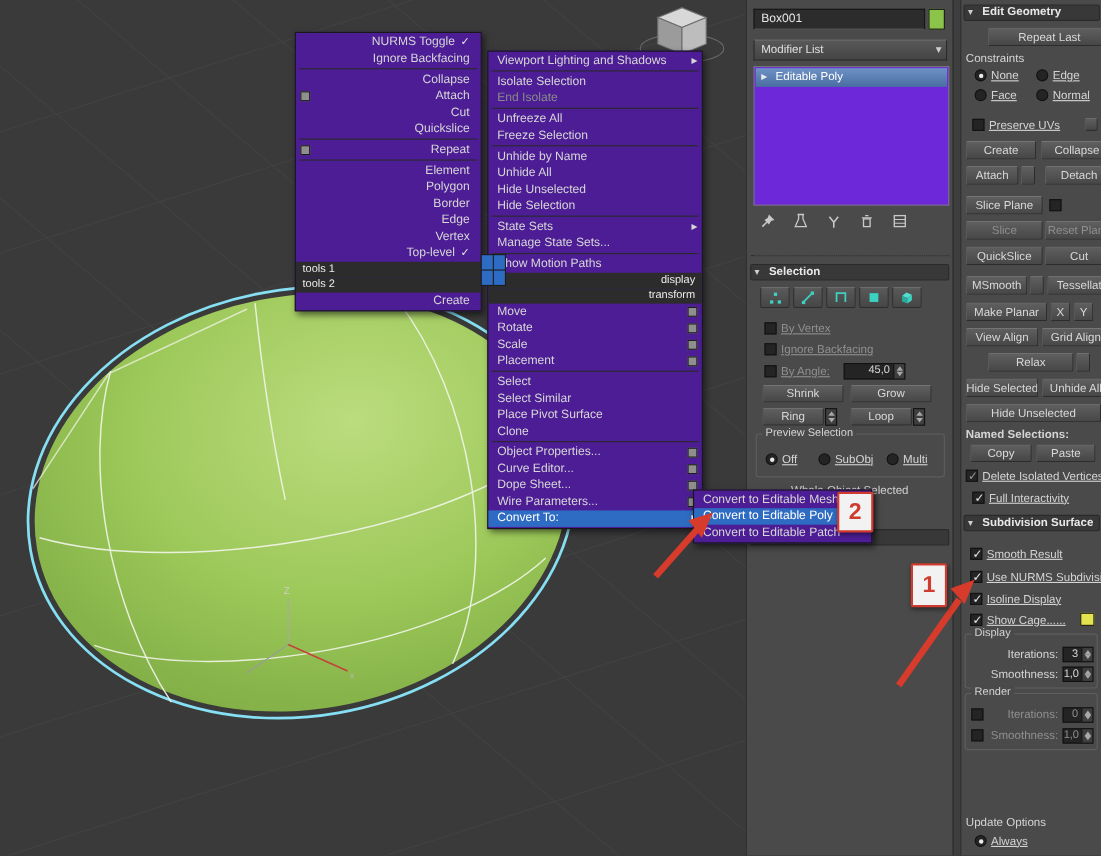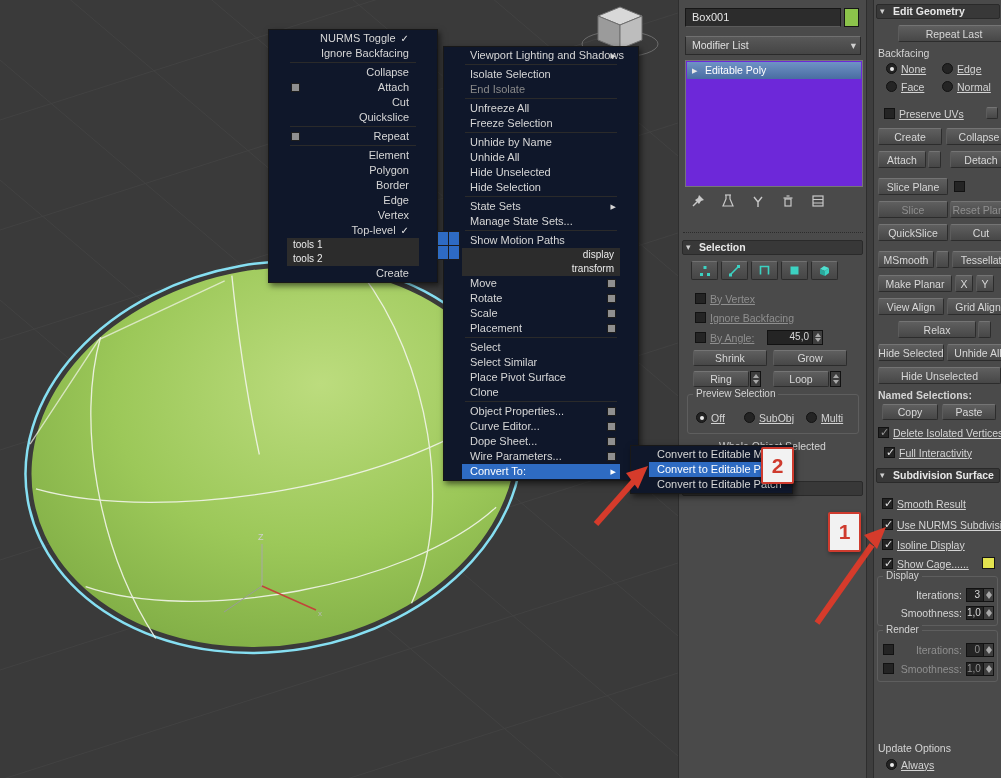--- a/index.html
+++ b/index.html
@@ -1,22 +1,22 @@
 <!DOCTYPE html>
 <html><head>
 <meta charset="utf-8">
 <style>
   *{margin:0;padding:0;box-sizing:border-box;}
   html,body{width:1001px;height:778px;overflow:hidden;background:#3a3a3a;
     font-family:"Liberation Sans",sans-serif;}
   #root{position:relative;width:1001px;height:778px;overflow:hidden;background:#3a3a3a;}
 
   
-  .qmenu{position:absolute;background:#0f172a;border:1px solid #181818;
-    box-shadow:2px 3px 6px rgba(0,0,0,.55);font-size:11px;color:#d6d6d6;z-index:5;padding:1px 18px;}
+  .qmenu{position:absolute;background:#4c1d95;border:1px solid #181818;
+    box-shadow:2px 3px 6px rgba(0,0,0,.55);font-size:11px;color:#d6d6d6;z-index:5;padding:1px 0;}
   .qrow{height:15px;line-height:15px;position:relative;white-space:nowrap;padding:0 6px;}
   .q1 .qrow{text-align:right;padding-right:10px;padding-left:18px;}
   .q2 .qrow{text-align:left;padding-left:8px;padding-right:18px;}
   .qrow.hl{background:#2e6bc2;color:#ffffff;}
   .qrow.dis{color:#8a8a8a;}
   .qsep{height:2px;margin:1px 3px;border-top:1px solid #2a2a2a;}
   .qhdr{height:14px;line-height:14px;background:#2c2c2c;color:#ececec;font-size:10px;padding:0 6px;}
   .qhdr.r{text-align:right;}
   .mcheck::after{content:"\2713";font-size:10px;margin-left:5px;color:#e8e8e8;}
   .subarr::after{content:"\25B6";font-size:7px;position:absolute;right:4px;top:0;line-height:15px;}
@@ -324,21 +324,21 @@
     </div>
     <div class="statustext" style="top:440px;">Whole Object Selected</div>
     <div class="hdr" style="left:3px;top:481px;width:181px;">Soft Selection</div>
   </div>
 
   <div class="strip"></div>
 
   <div class="panel" style="left:874px;top:0;width:127px;height:778px;">
     <div class="hdr" style="left:2px;top:4px;width:124px;">Edit Geometry</div>
     <div class="btn" style="left:24px;top:25px;width:112px;height:17px;">Repeat Last</div>
-    <div class="lbl" style="left:4px;top:47px;">Backfacing</div>
+    <div class="lbl" style="left:4px;top:47px;">Constraints</div>
     <div class="radio sel" style="left:12px;top:62px;">
         <span class="dot"></span>
         <span>None</span>
       </div>
     <div class="radio" style="left:68px;top:62px;">
         <span class="dot"></span>
         <span>Edge</span>
       </div>
     <div class="radio" style="left:12px;top:80px;">
         <span class="dot"></span>

